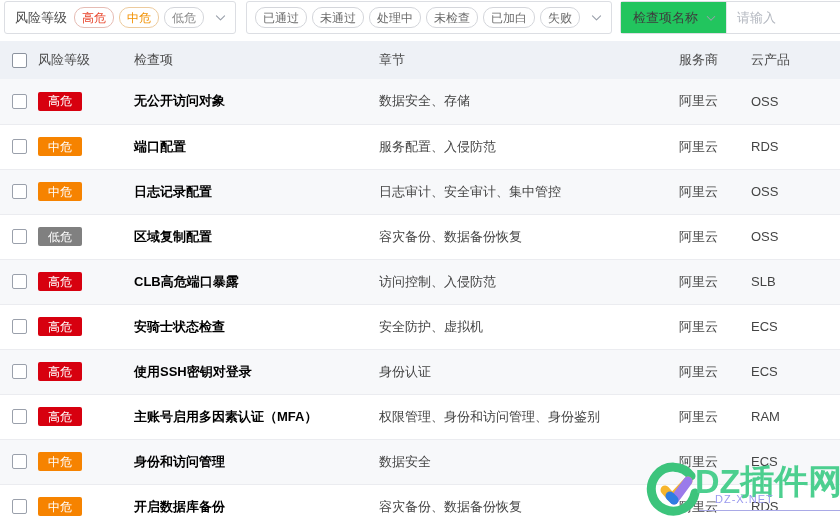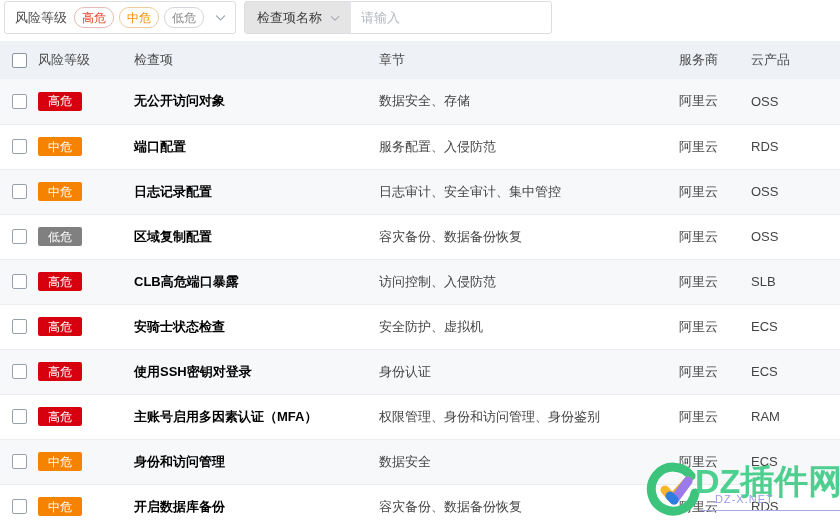--- a/index.html
+++ b/index.html
@@ -71,21 +71,21 @@
     justify-content: center;
     color: #9aa0ab;
     flex: 0 0 auto;
     cursor: pointer;
   }
 
   .select-box {
     display: flex;
     align-items: center;
     height: 31px;
-    background: #e5e5e5;
+    background: #22c55e;
     padding: 0 8px 0 12px;
     border-right: 1px solid #e4e6eb;
     box-sizing: border-box;
   }
   .select-box .sel-label {
     font-size: 13px;
     color: #3d3d3d;
     white-space: nowrap;
     margin-right: 6px;
   }
@@ -230,20 +230,33 @@
     <span class="chip high">高危</span>
     <span class="chip mid">中危</span>
     <span class="chip low">低危</span>
     <span class="caret">
       <svg width="13" height="13" viewBox="0 0 16 16">
           <path d="M3 6 L8 11 L13 6" fill="none" stroke="currentColor" stroke-width="1.4" stroke-linecap="round" stroke-linejoin="round"></path>
         </svg>
     </span>
   </div>
 
+  <div class="filter-group fg-2">
+    <span class="chip">已通过</span>
+    <span class="chip">未通过</span>
+    <span class="chip">处理中</span>
+    <span class="chip">未检查</span>
+    <span class="chip">已加白</span>
+    <span class="chip">失败</span>
+    <span class="caret">
+      <svg width="13" height="13" viewBox="0 0 16 16">
+          <path d="M3 6 L8 11 L13 6" fill="none" stroke="currentColor" stroke-width="1.4" stroke-linecap="round" stroke-linejoin="round"></path>
+        </svg>
+    </span>
+  </div>
 
   <div class="filter-group fg-3">
     <div class="select-box">
       <span class="sel-label">检查项名称</span>
       <span class="caret" style="width:14px">
         <svg width="12" height="12" viewBox="0 0 16 16">
             <path d="M3 6 L8 11 L13 6" fill="none" stroke="currentColor" stroke-width="1.4" stroke-linecap="round" stroke-linejoin="round"></path>
           </svg>
       </span>
     </div>

